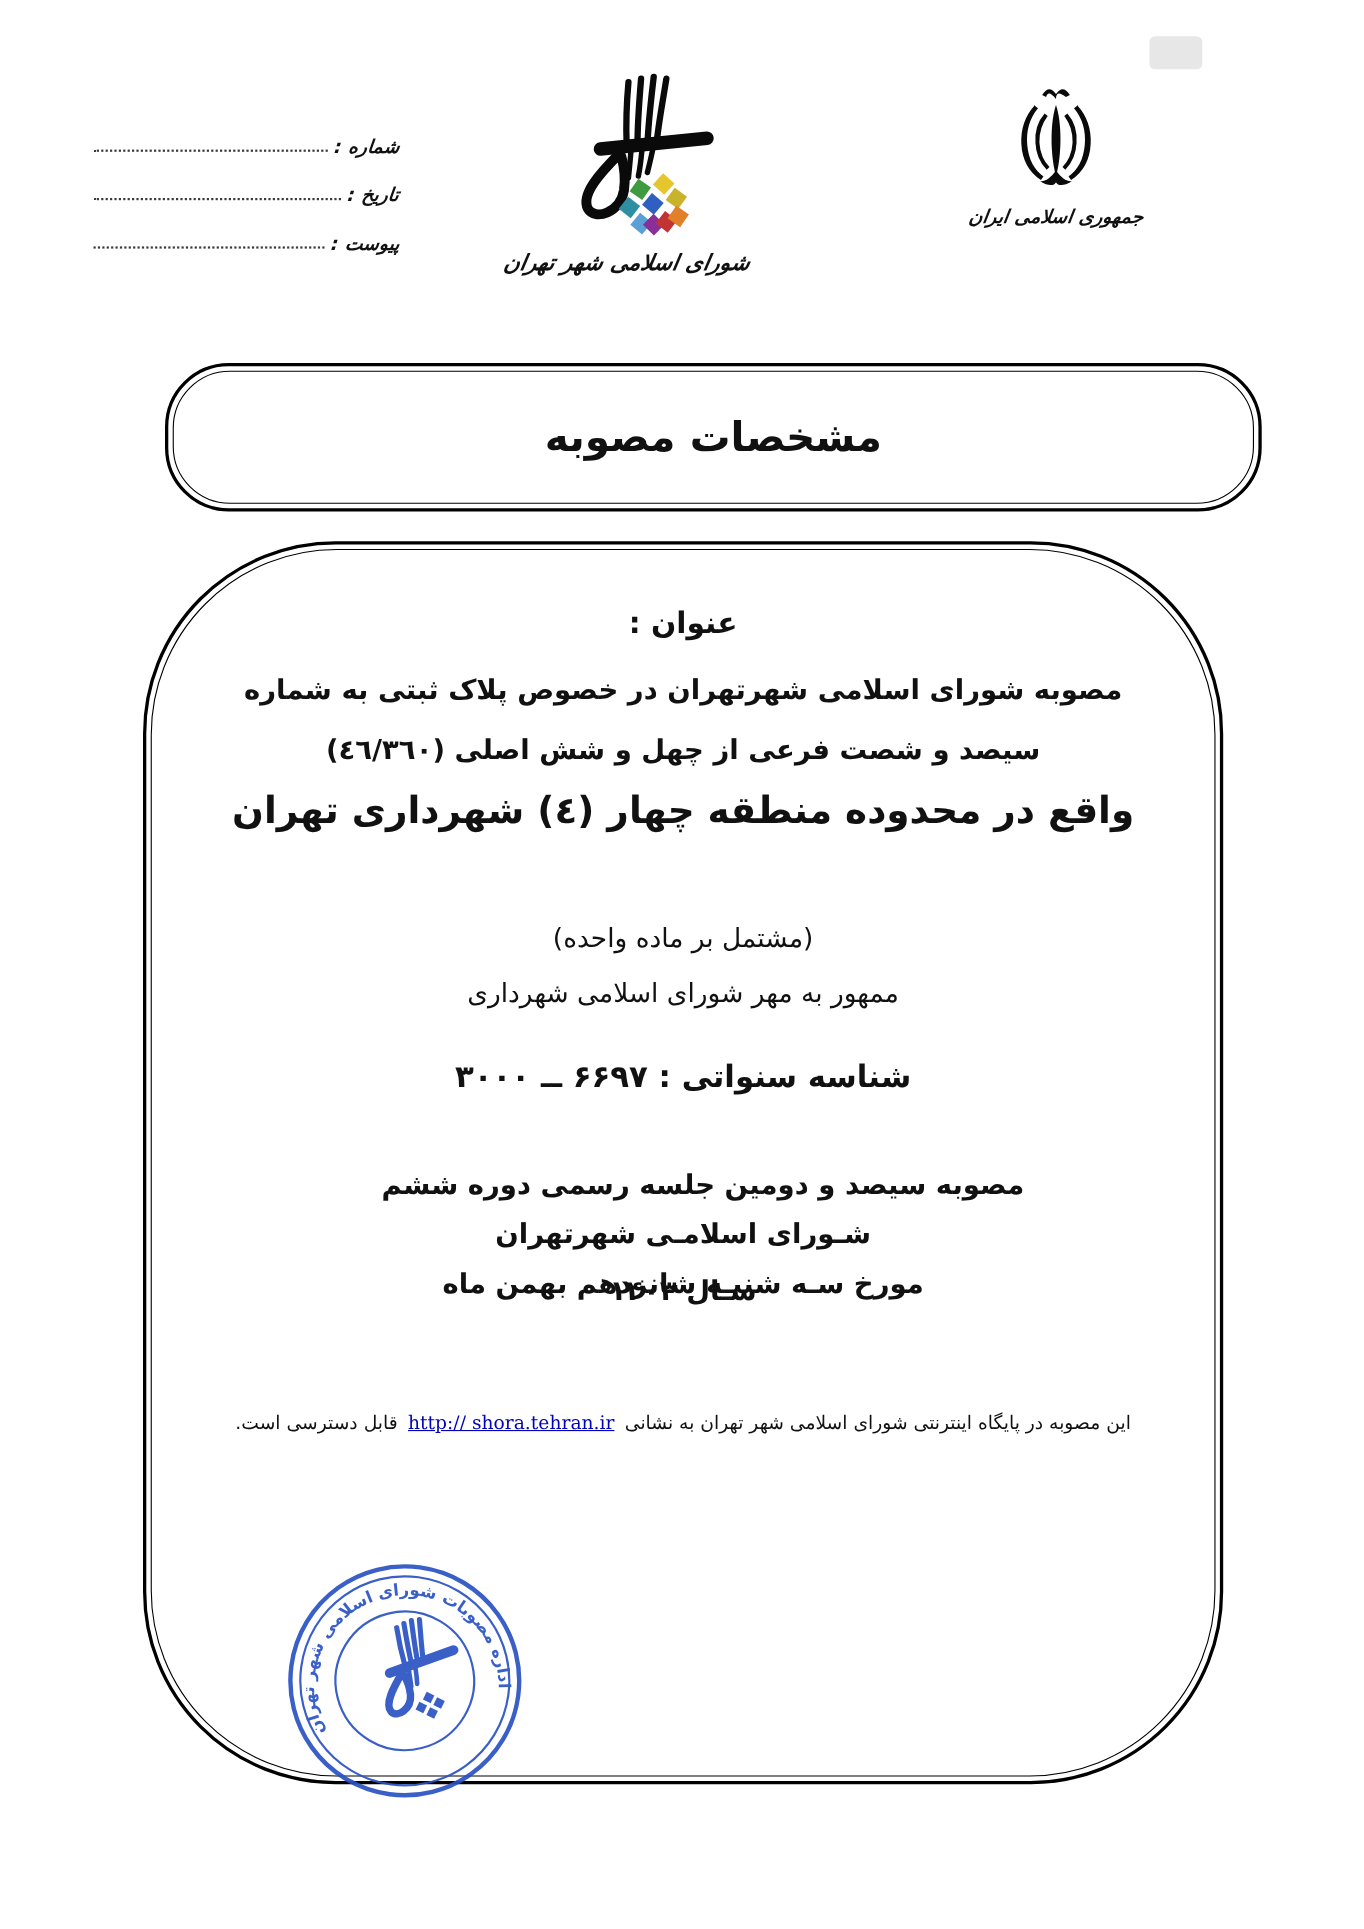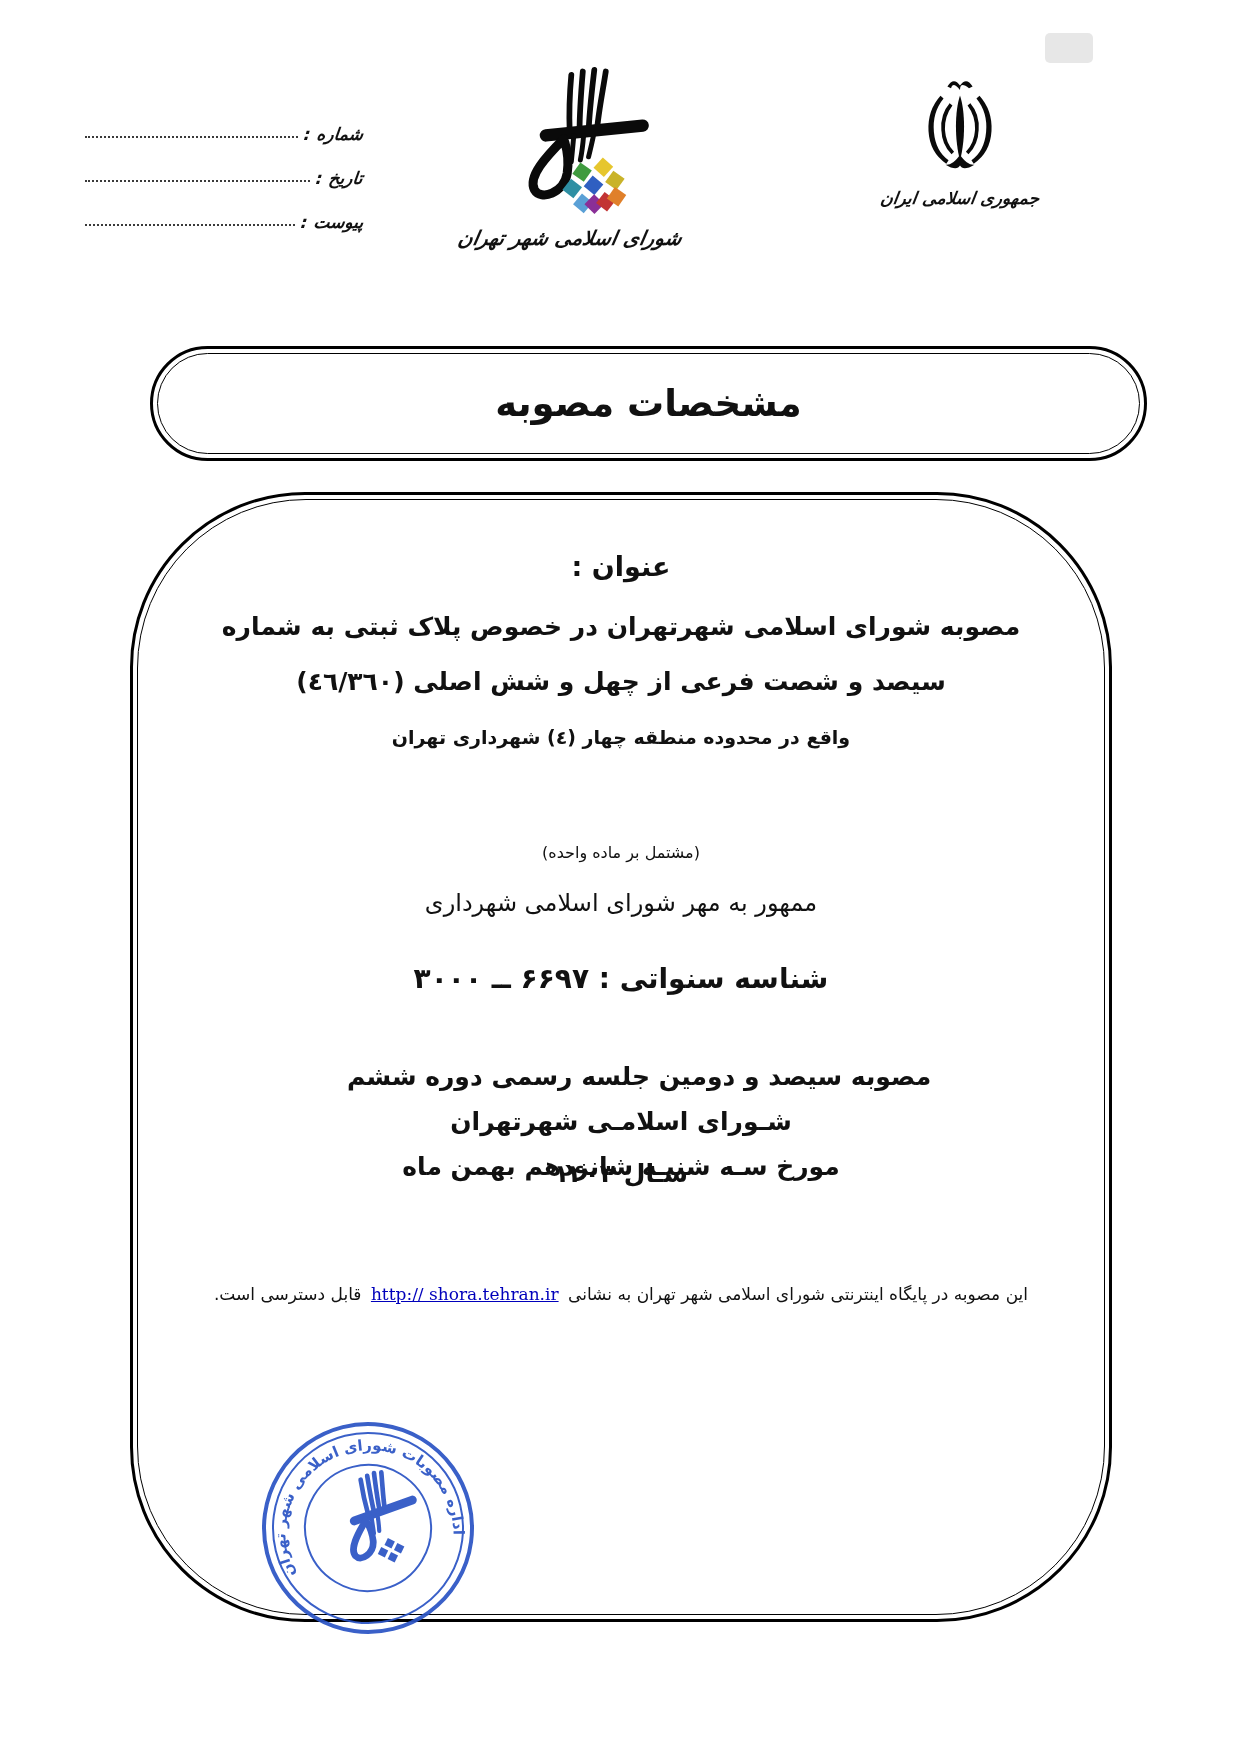--- a/index.html
+++ b/index.html
@@ -62,39 +62,39 @@
     background:#dadada; opacity:.65; border-radius:5px;
   }
 
   
   .dbox { position:absolute; border:3px solid #000; }
   .dbox-inner {
     position:absolute; inset:4px;
     border:1.6px solid #000;
   }
 
-  .title-box { left:150px; top:330px; width:997px; height:115px; border-radius:58px;margin-top:16px; }
+  .title-box { left:150px; top:330px; width:997px; height:135px; border-radius:58px; }
   .title-box .dbox-inner { border-radius:52px; }
   .title-box-text {
     position:absolute; inset:0;
     display:flex; align-items:center; justify-content:center;
     font-size:37px; font-weight:bold;
     letter-spacing:0px;
   }
 
   .main-box { left:130px; top:492px; width:982px; height:1130px; border-radius:175px; }
   .main-box .dbox-inner { border-radius:169px; }
 
   
   .mline { position:absolute; left:0; right:0; text-align:center; line-height:40px; }
   .unvan       { top:52px;  font-size:27px; font-weight:bold; }
   .t1          { top:112px; font-size:25px; font-weight:bold; }
   .t2          { top:167px; font-size:25px; font-weight:bold; }
-  .t3          { top:222px; font-size:19px; font-weight:bold; }
-  .sub1        { top:338px; font-size:16px; }
+  .t3          { top:222px; font-size:34px; font-weight:bold; }
+  .sub1        { top:338px; font-size:24px; }
   .sub2        { top:388px; font-size:24px; }
   .record-id   { top:464px; font-size:28px; font-weight:bold; }
   .s1          { top:562px; font-size:25px; font-weight:bold;padding-left:36px; }
   .s2          { top:607px; font-size:25px; font-weight:bold; }
   .s3          { top:652px; font-size:25px; font-weight:bold; }
   .s4          { top:659px; font-size:25px; font-weight:bold; }
 
   .footer-line { top:784px; font-size:17px; line-height:30px; }
   .footer-line .url {
     font-family:"DejaVu Serif", serif;

